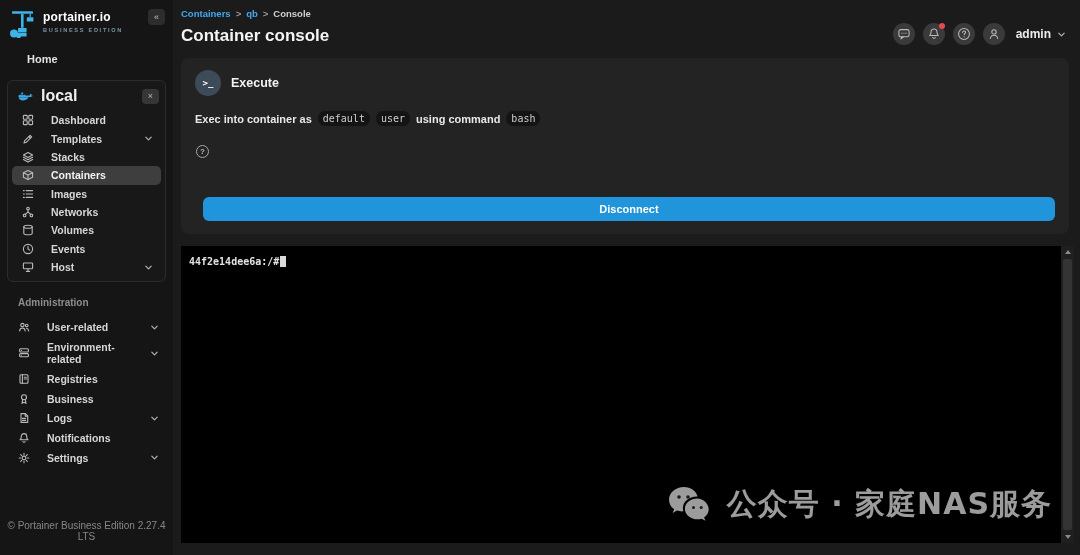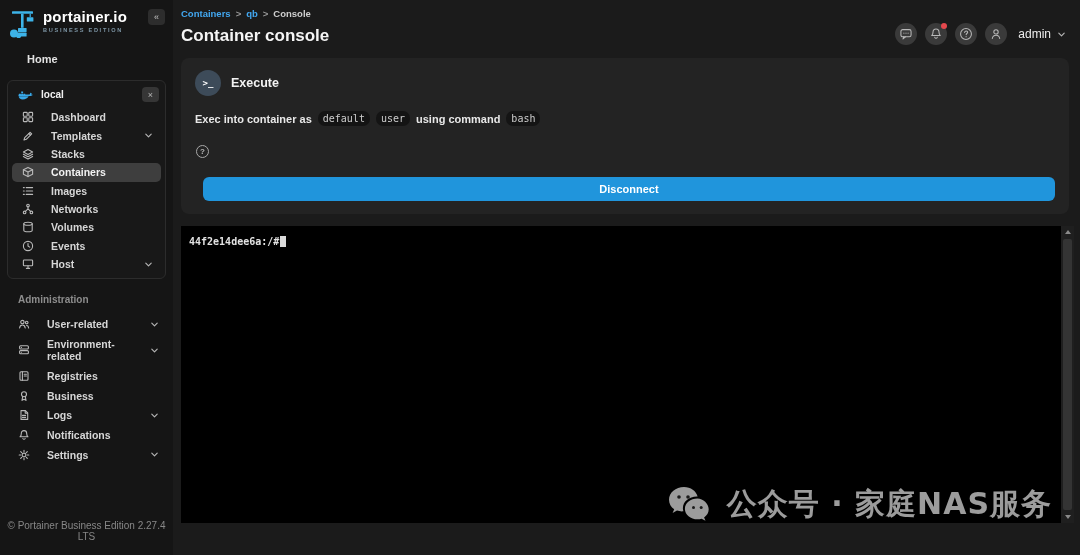--- a/index.html
+++ b/index.html
@@ -6,29 +6,29 @@
   html,body { margin:0; padding:0; }
   body {
     width:1080px; height:555px; overflow:hidden; position:relative;
     background:#1b1b1b; font-family:"Liberation Sans", sans-serif;
     -webkit-font-smoothing:antialiased;
   }
   
   .sidebar { position:absolute; left:0; top:0; width:173px; height:555px;
     background:#151515; display:flex; flex-direction:column; z-index:2; }
   .logo-row { position:relative; padding:9px 10px 2px 9px; display:flex; gap:6px; align-items:flex-start; }
-  .logo-title { color:#ffffff; font-size:15px; font-weight:700; letter-spacing:.2px; line-height:16px; }
+  .logo-title { color:#ffffff; font-size:12px; font-weight:700; letter-spacing:.2px; line-height:16px; }
   .logo-sub { color:#7d95a5; font-size:5.6px; font-weight:700; letter-spacing:1.7px; margin-top:2px; }
   .collapse-btn { position:absolute; right:8px; top:9px; width:17px; height:16px; background:#2d2d2d;
     border-radius:4px; color:#c3c3c3; font-size:9px; display:flex; align-items:center; justify-content:center; cursor:pointer; }
   .home-row { display:flex; align-items:center; gap:9px; padding:12px 0 10px 18px;
     color:#e2e2e2; font-size:11px; font-weight:600; cursor:pointer; }
   .env-box { margin:5px 7px 0 7px; border:1px solid #2c2c2c; background:#181818; border-radius:6px; padding-bottom:5px; }
   .env-head { display:flex; align-items:center; gap:8px; padding:6px 6px 6px 10px; }
-  .env-name { color:#f0f0f0; font-size:10px; font-weight:700; flex:1; }
+  .env-name { color:#f0f0f0; font-size:16px; font-weight:700; flex:1; }
   .env-close { width:17px; height:15px; background:#363636; border-radius:4px; color:#b5b5b5;
     font-size:9px; display:flex; align-items:center; justify-content:center; cursor:pointer; }
   .side-item { display:flex; align-items:center; gap:9px; padding:3.2px 8px 3.2px 10px; margin:0 4px;
     border-radius:5px; color:#d6d6d6; font-size:10.5px; font-weight:600; line-height:12px; cursor:pointer; }
   .side-item.active { background:#3e3e3e; color:#f2f2f2; }
   .side-item .lbl { flex:1;padding-left:8px; }
   .ic { display:flex; align-items:center; justify-content:center; }
   .ic svg { display:block; }
   .admin-section { margin-top:15px; }
   .admin-heading { color:#8d8d8d; font-size:10px; font-weight:600; padding:0 0 9px 18px; }
@@ -40,36 +40,36 @@
   .main-header { position:relative; padding:8px 11px 0 8px; }
   .breadcrumb { display:flex; align-items:center; gap:5px; font-size:9.5px; font-weight:700; }
   .bc-link { color:var(--link,#42a7f0); cursor:pointer; }
   .bc-sep { color:#9a9a9a; }
   .bc-current { color:#cfcfcf; }
   .page-title { color:#f5f5f5; font-size:17px; font-weight:700; margin-top:7px; }
   .header-actions { position:absolute; right:14px; top:23px; display:flex; align-items:center; gap:8px; }
   .action-btn { width:22px; height:22px; border-radius:50%; background:#3a3a3a; display:flex;
     align-items:center; justify-content:center; position:relative; cursor:pointer; }
   .badge-dot { position:absolute; top:0px; right:0px; width:6px; height:6px; border-radius:50%; background:var(--badge,#e5484d); }
-  .user-menu { display:flex; align-items:center; gap:6px; color:#ededed; font-size:12px; font-weight:400; margin-left:3px; cursor:pointer;text-align:center; }
+  .user-menu { display:flex; align-items:center; gap:6px; color:#ededed; font-size:12px; font-weight:700; margin-left:3px; cursor:pointer;text-align:center; }
   
   .exec-card { margin:12px 11px 0 8px; background:#232323; border-radius:8px; padding:12px 14px 13px; }
   .exec-head { display:flex; align-items:center; gap:10px; }
   .exec-icon { width:26px; height:26px; border-radius:50%; background:#3d4b59; color:#fff;
     font-family:"DejaVu Sans Mono", monospace; font-size:9px; font-weight:700;
     display:flex; align-items:center; justify-content:center; }
   .exec-title { color:#f2f2f2; font-size:12.5px; font-weight:700; }
   .exec-desc { margin-top:15px; display:flex; gap:19px; color:#e8e8e8; font-size:11px; font-weight:700;flex-direction:column; }
   .desc-parts { display:flex; align-items:center; gap:6px; }
   .code-chip { font-family:"DejaVu Sans Mono", monospace; font-size:10px; font-weight:400;
     color:#cdcdcd; background:#141414; padding:2px 5px; border-radius:7px; }
   .help-circle { width:13px; height:13px; border:1.2px solid #a8a8a8; border-radius:50%; color:#b8b8b8;
     font-size:8px; font-weight:700; display:flex; align-items:center; justify-content:center; margin-left:1px; }
   .disconnect-btn { margin-left:8px; background:var(--accent,#2095dc); color:#fff; font-size:11px; font-weight:600;
-    padding:6px 13px; border-radius:6px; border:none; cursor:pointer; font-family:"Liberation Sans",sans-serif; }
+    padding:6px 13px; border-radius:6px; border:none; cursor:pointer; font-family:"Liberation Sans",sans-serif;margin-top:20px; }
   
   .terminal-wrap { margin:12px 6px 0 8px; height:297px; display:flex; }
   .terminal { flex:1; background:#000; padding:10px 8px; cursor:text;text-align:center; }
   .terminal-line { color:#e3e3e3; font-family:"DejaVu Sans Mono", monospace; font-size:10px; font-weight:700;
     display:flex; align-items:center; white-space:pre; }
   .cursor { display:inline-block; width:6px; height:11px; background:#dadada; margin-left:1px; }
   .scrollbar { width:13px; background:#1f1f1f; display:flex; flex-direction:column; align-items:center; }
   .sb-btn { height:12px; width:13px; display:flex; align-items:center; justify-content:center; cursor:pointer; }
   .arr-up { width:0; height:0; border-left:3px solid transparent; border-right:3px solid transparent; border-bottom:4px solid #8a8a8a; }
   .arr-down { width:0; height:0; border-left:3px solid transparent; border-right:3px solid transparent; border-top:4px solid #8a8a8a; }

